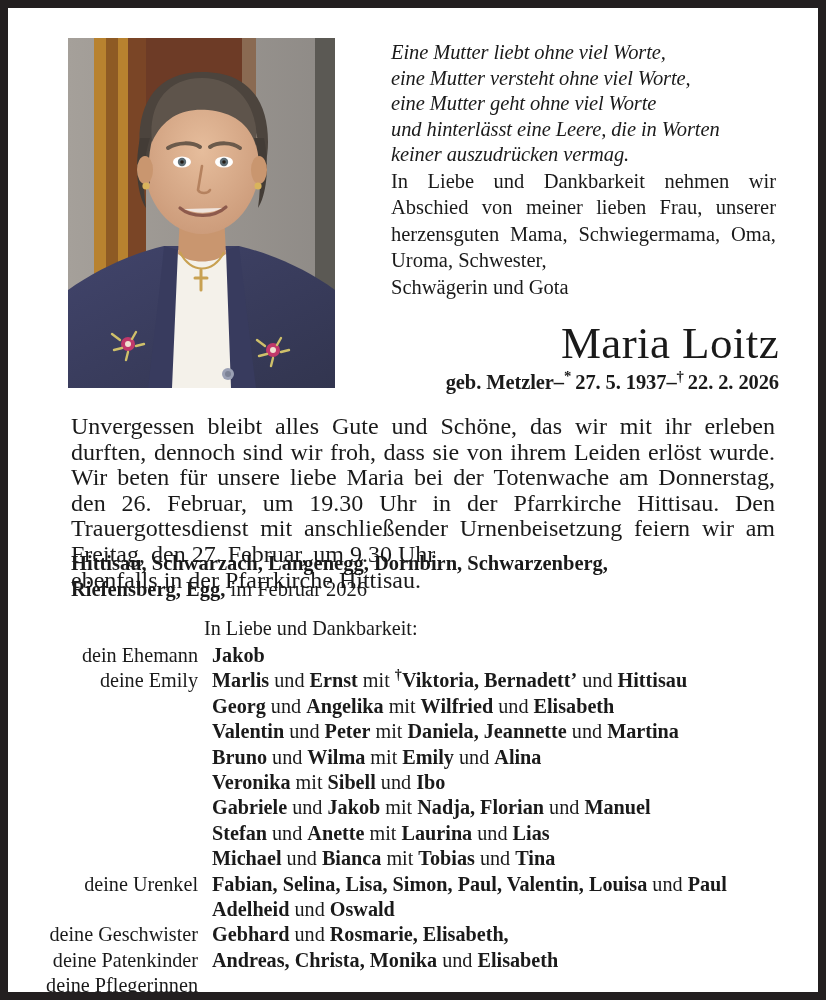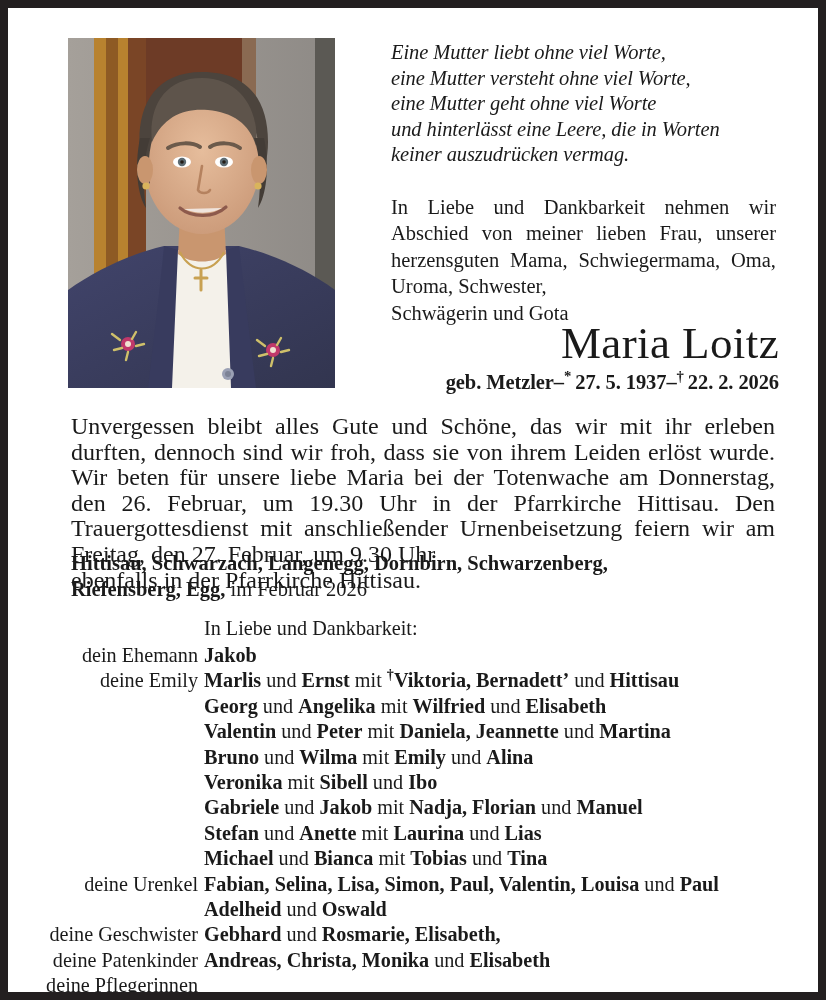--- a/index.html
+++ b/index.html
@@ -50,21 +50,20 @@
   }
   .poem {
     font-style: italic;
     font-size: 20.5px;
     line-height: 25.5px;
     letter-spacing: -0.1px;
   }
   .poem div { white-space: nowrap; }
 
   .dedication {
-    margin-top: 26px;
     font-size: 20.5px;
     line-height: 26.5px;
     text-align: justify;
     text-justify: inter-word;
   }
   .dedication .lastline { display: block; }
 
   
   .name-block {
     position: absolute;
@@ -138,20 +137,21 @@
   .sv-label {
     width: 196px;
     text-align: right;
     flex: 0 0 196px;
     padding-right: 6px;
     box-sizing: border-box;
   }
   .sv-names {
     flex: 1 1 auto;
     text-align: left;
+    margin-left: 8px;
   }
   .sv-names b { font-weight: bold; }
   .sv-names sup {
     font-size: 0.7em;
     vertical-align: super;
     line-height: 0;
     font-weight: bold;
   }
   .sv-foot {
     margin-left: 202px;

